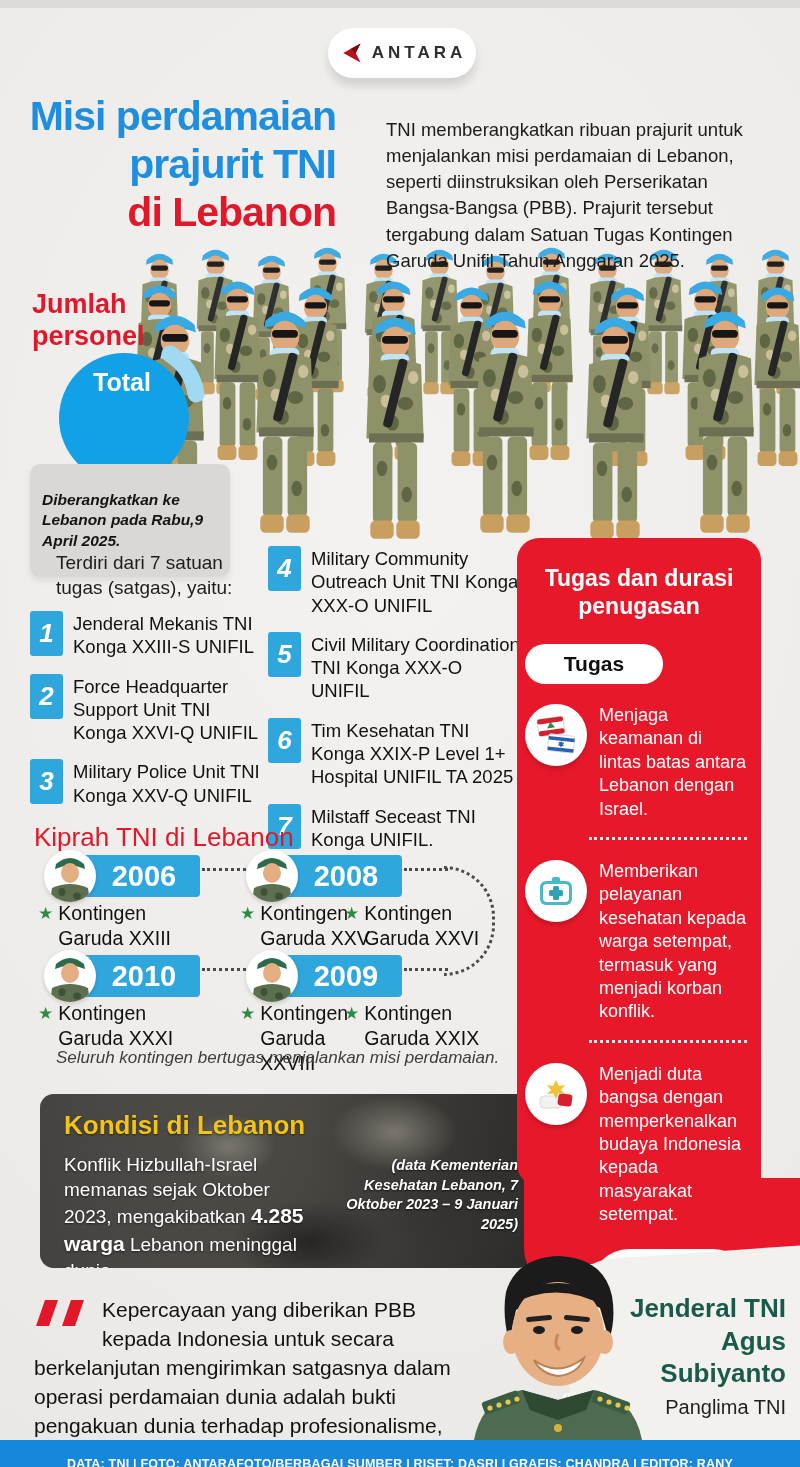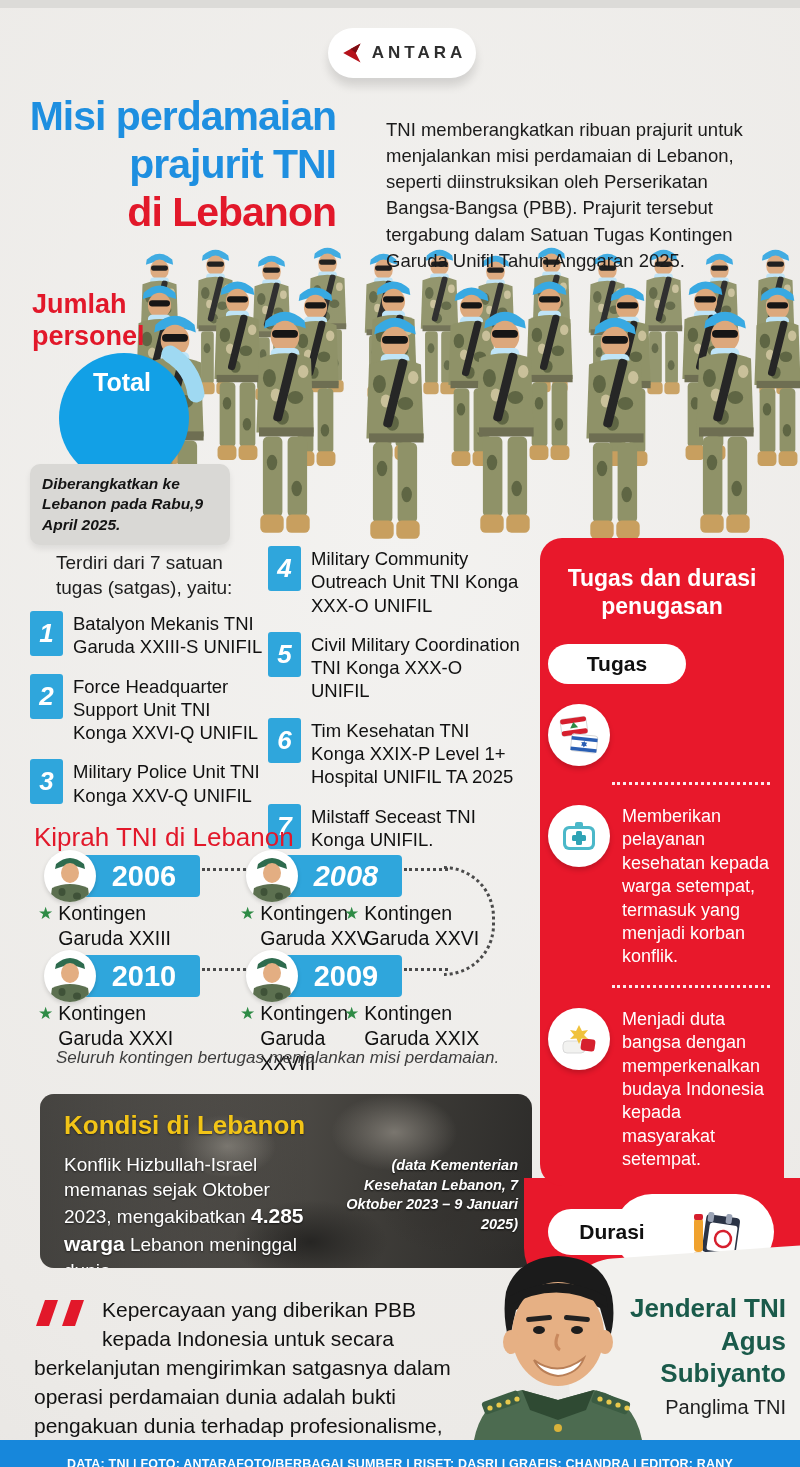--- a/index.html
+++ b/index.html
@@ -17,35 +17,35 @@
   .title{left:28px;top:84px;width:308px;text-align:right;font-weight:700;font-size:41px;line-height:48px;letter-spacing:-1px;color:#1E8FE0;}
   .title .red{color:#E2182A;}
   .intro{left:386px;top:90px;width:382px;font-size:18.5px;line-height:1.42;color:#1b1b1b;}
 
   
   .personnel-heading{left:32px;top:280px;width:150px;font-size:27px;line-height:1.2;font-weight:700;color:#E2182A;}
   .total-wrap{left:52px;top:330px;width:160px;height:150px;}
   .total-text{left:62px;top:360px;width:120px;text-align:center;color:#fff;}
   .total-label{font-size:25px;font-weight:700;}
   .total-value{font-size:39px;font-weight:700;margin-top:4px;letter-spacing:-1px;}
-  .note-box{left:30px;top:456px;width:176px;background:#d9d8d5;border-radius:10px;padding:10px 12px;
+  .note-box{left:30px;top:456px;width:176px;background:#d9d8d5;border-radius:10px;padding:26px 12px;
             font-size:15.5px;line-height:1.32;font-weight:700;font-style:italic;color:#141414;box-shadow:0 4px 6px rgba(0,0,0,.08);}
 
   
   .satgas-intro{left:56px;top:543px;width:215px;font-size:19px;line-height:1.3;color:#1d1d1d;}
   .satgas-col{display:flex;flex-direction:column;gap:15px;}
   .col-left{left:30px;top:603px;width:235px;}
   .col-right{left:268px;top:538px;width:252px;}
   .satgas-item{display:flex;gap:10px;align-items:flex-start;}
   .num-box{flex:0 0 33px;height:45px;background:#2FA6DC;border-radius:3px;color:#fff;font-weight:700;font-style:italic;
            font-size:26px;display:flex;align-items:center;justify-content:center;}
   .satgas-text{font-size:18.5px;line-height:1.26;color:#111;padding-top:1px;}
 
   
-  .duty-panel{left:540px;top:530px;width:244px;height:648px;background:#E8182B;border-radius:22px 22px 0 22px;z-index:3;}
+  .duty-panel{left:517px;top:530px;width:244px;height:648px;background:#E8182B;border-radius:22px 22px 0 22px;z-index:3;}
   .duty-bottom{left:524px;top:1170px;width:276px;height:150px;background:#E8182B;border-bottom-left-radius:150px 80px;z-index:3;}
   .duty-wedge{left:548px;top:1268px;width:255px;height:26px;background:#bf1220;transform:rotate(-10deg);z-index:3;}
   .duty-inner{position:absolute;left:0;top:0;width:100%;height:100%;color:#fff;}
   .duty-title{margin:26px 14px 0;text-align:center;font-size:23px;font-weight:700;line-height:1.22;}
   .tugas-pill{margin:24px 0 0 8px;width:138px;height:40px;background:#fff;border-radius:22px;color:#101010;
               font-size:21px;font-weight:700;display:flex;align-items:center;justify-content:center;}
   .task{display:flex;gap:12px;align-items:flex-start;margin:20px 14px 0 8px;}
   .task-icon{flex:0 0 62px;height:62px;background:#fff;border-radius:50%;display:flex;align-items:center;justify-content:center;box-shadow:0 3px 5px rgba(0,0,0,.18);}
   .task-text{font-size:18px;line-height:1.3;}
   .dotted-sep{border:none;border-top:3px dotted rgba(255,255,255,.9);width:158px;margin:16px 14px 0 auto;}
@@ -199,21 +199,21 @@
   </div>
 
   <div class="abs note-box z2">Diberangkatkan ke Lebanon pada Rabu,9 April 2025.</div>
 
   
   <div class="abs satgas-intro z2">Terdiri dari 7 satuan tugas (satgas), yaitu:</div>
 
   <div class="abs satgas-col col-left z2">
     <div class="satgas-item">
       <div class="num-box">1</div>
-      <div class="satgas-text">Batalyon Mekanis TNI Garuda XXIII-S UNIFIL</div>
+      <div class="satgas-text">Jenderal Mekanis TNI Konga XXIII-S UNIFIL</div>
     </div>
     <div class="satgas-item">
       <div class="num-box">2</div>
       <div class="satgas-text">Force Headquarter Support Unit TNI Konga XXVI-Q UNIFIL</div>
     </div>
     <div class="satgas-item">
       <div class="num-box">3</div>
       <div class="satgas-text">Military Police Unit TNI Konga  XXV-Q UNIFIL</div>
     </div>
   </div>
@@ -256,20 +256,21 @@
             </g>
             <g transform="rotate(6 28 32)">
               <rect x="14" y="22" width="26" height="17" rx="3" fill="#fff" stroke="#d8d8d8"></rect>
               <rect x="14" y="24.5" width="26" height="3.5" fill="#2A5FB4"></rect>
               <rect x="14" y="35" width="26" height="3.5" fill="#2A5FB4"></rect>
               <path d="M27 28 L30 33 L24 33 Z" fill="#2A5FB4"></path>
               <path d="M27 34.5 L24 29.5 L30 29.5 Z" fill="#2A5FB4"></path>
             </g>
           </svg>
         </div>
+        <div class="task-text">Menjaga keamanan di lintas batas antara Lebanon dengan Israel.</div>
       </div>
 
       <hr class="dotted-sep">
 
       <div class="task">
         <div class="task-icon">
           <svg width="44" height="44" viewBox="0 0 44 44">
             <rect x="6" y="12" width="32" height="24" rx="6" fill="#4BB8C9"></rect>
             <rect x="9" y="15" width="26" height="18" rx="4" fill="#fff"></rect>
             <rect x="18" y="8" width="8" height="6" rx="2" fill="#4BB8C9"></rect>
@@ -331,21 +332,21 @@
   </defs>
     </svg>
 
   
   <div class="abs badge z2" style="left:44px;top:842px;">
     <div class="year-rect">2006</div>
     <div class="avatar"><svg width="52" height="52" viewBox="0 0 52 52">
           <use href="#bust"></use>
         </svg></div>
   </div>
-  <div class="abs badge z2" style="left:246px;top:842px;font-style:italic;">
+  <div class="abs badge z2" style="left:246px;top:842px;">
     <div class="year-rect">2008</div>
     <div class="avatar"><svg width="52" height="52" viewBox="0 0 52 52">
           <use href="#bust"></use>
         </svg></div>
   </div>
   
   <div class="abs badge z2" style="left:44px;top:942px;">
     <div class="year-rect">2010</div>
     <div class="avatar"><svg width="52" height="52" viewBox="0 0 52 52">
           <use href="#bust"></use>

